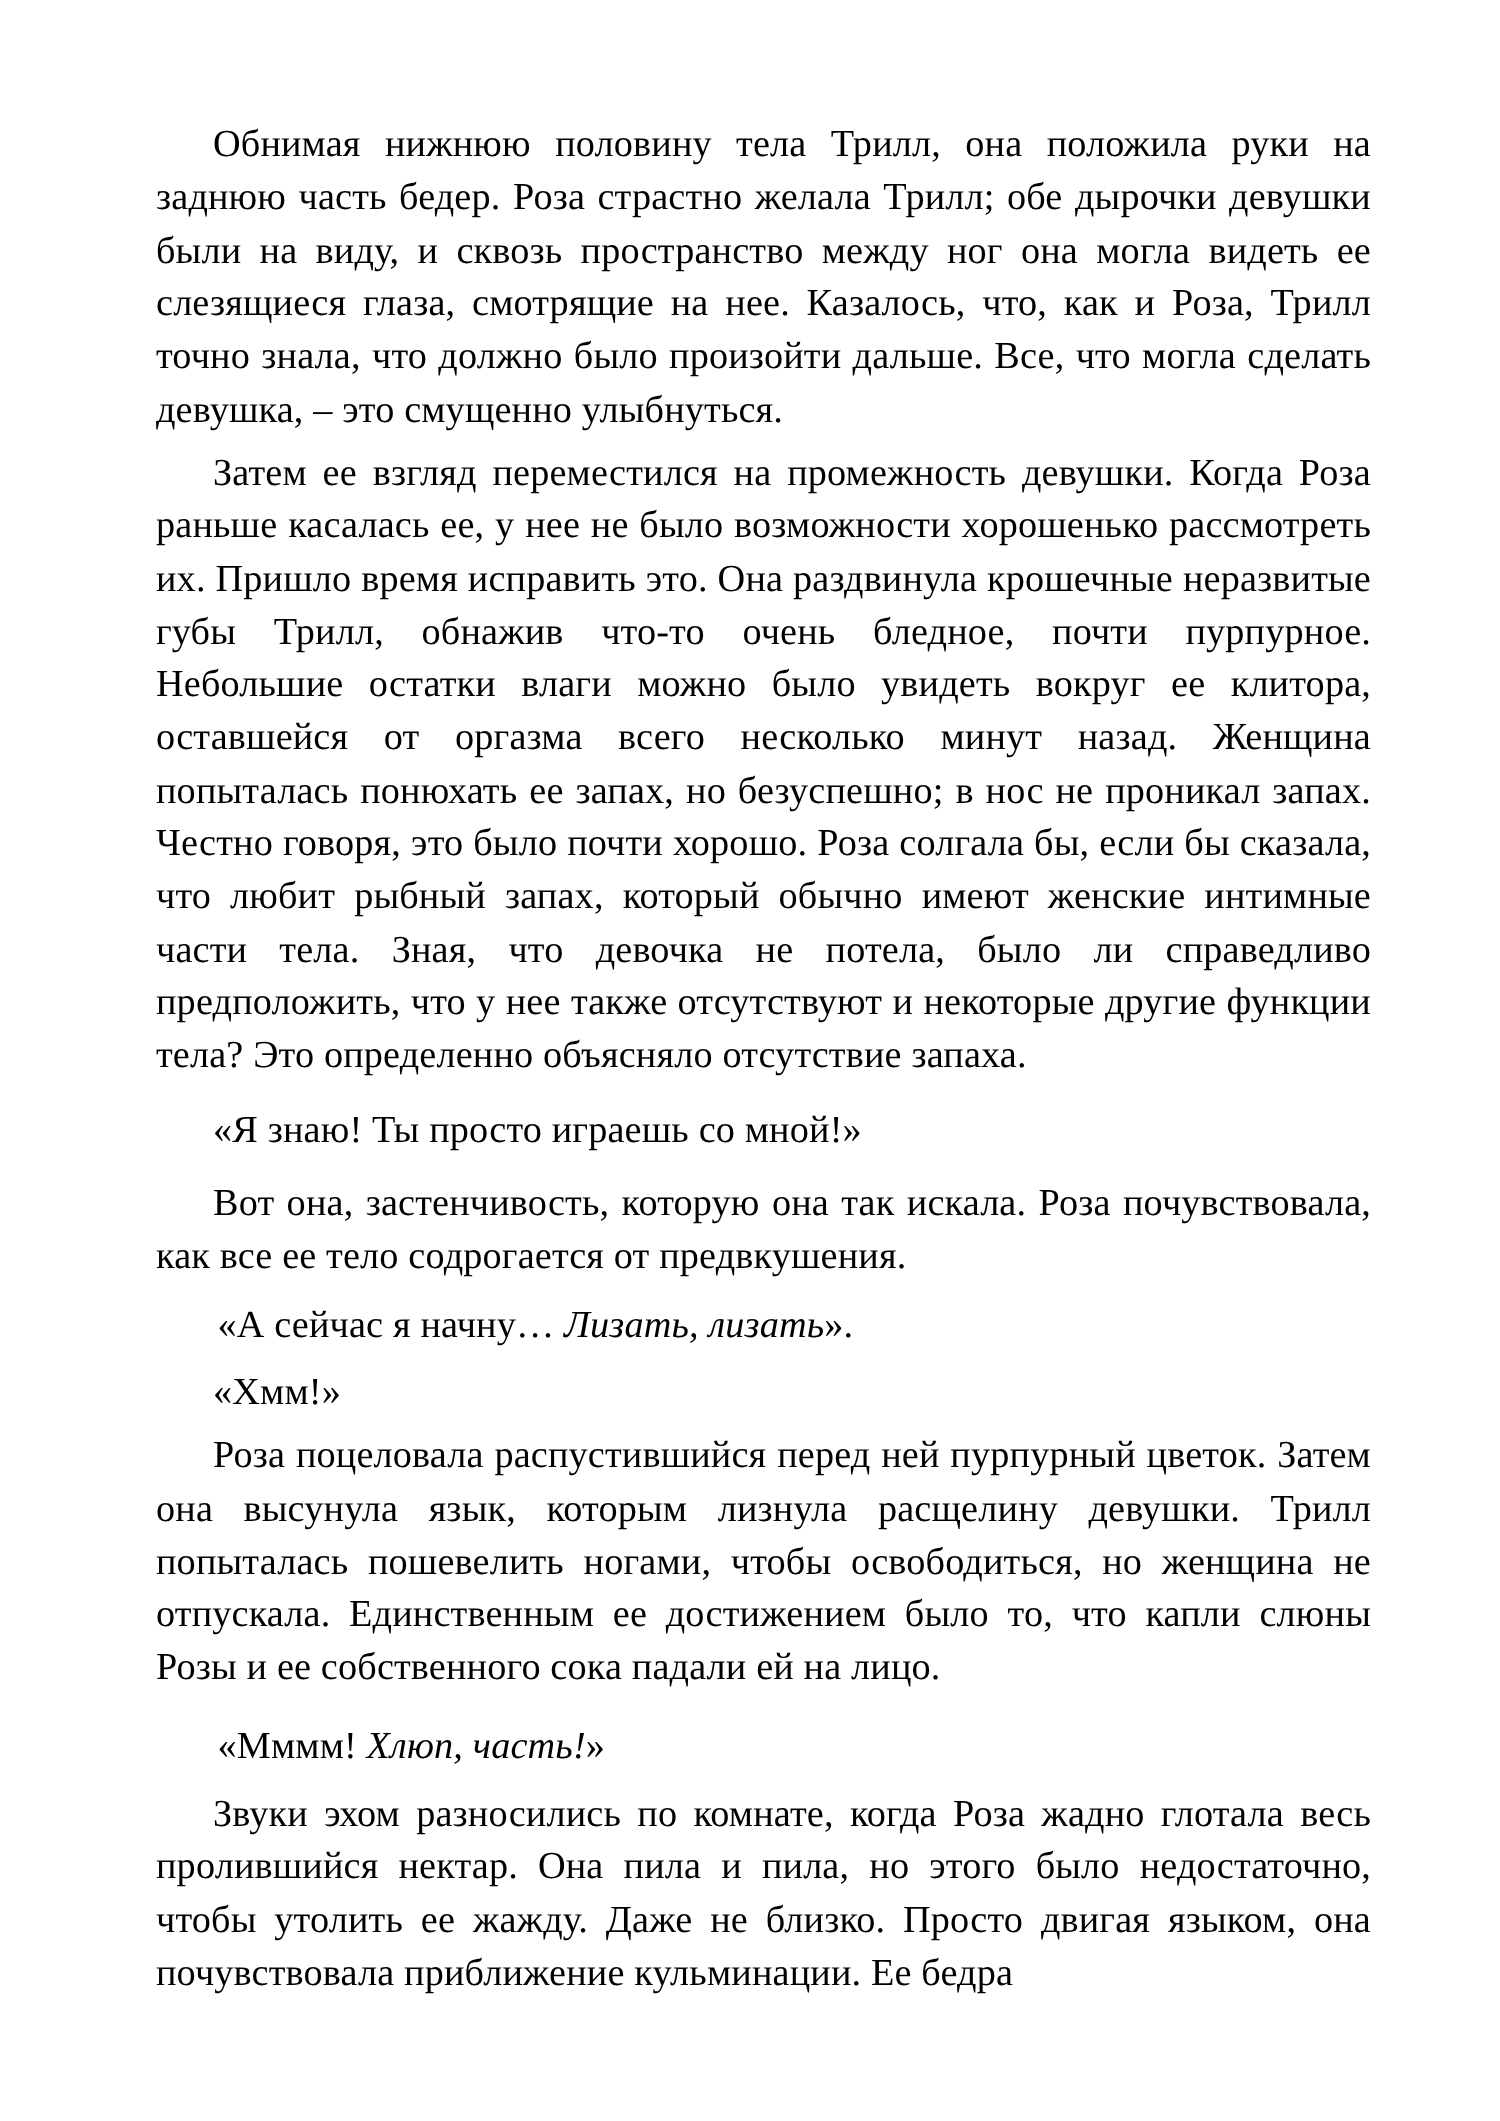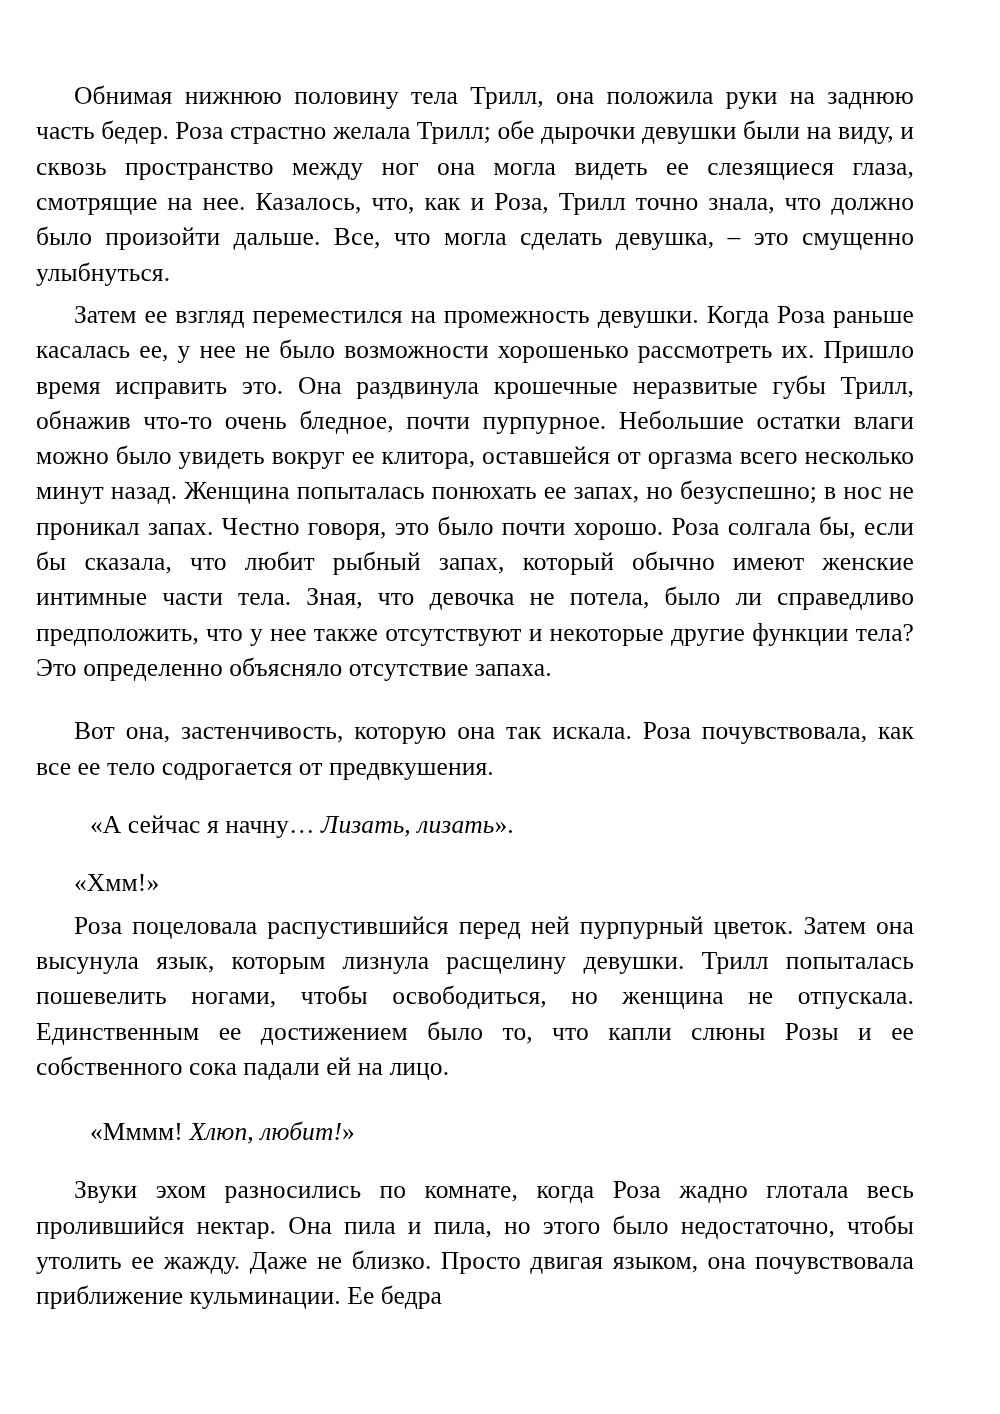--- a/index.html
+++ b/index.html
@@ -14,35 +14,35 @@
     font-family: "Liberation Serif", "DejaVu Serif", serif;
     color: #000000;
   }
   .page {
     position: absolute;
     left: 0;
     top: 0;
     width: 1000px;
     height: 1168px;
     box-sizing: border-box;
-    padding: 78px 86px 0 36px;
+    padding: 78px 86px 0 104px;
   }
   .body-text {
     font-size: 25.5px;
     line-height: 1.385;
     text-align: justify;
     text-justify: inter-word;
     letter-spacing: 0.1px;
   }
   .body-text p {
     margin: 0;
     text-indent: 38px;
   }
   .body-text p.tight {
-    margin: 16px;
+    margin: 3px;
   }
   .para-gap {
     height: 7px;
   }
   em {
     font-style: italic;
   }
   .footer {
     position: absolute;
     left: 0;
@@ -61,38 +61,39 @@
   <div class="body-text">
 
     <p>Обнимая нижнюю половину тела Трилл, она положила руки на заднюю часть бедер. Роза страстно желала Трилл; обе дырочки девушки были на виду, и сквозь пространство между ног она могла видеть ее слезящиеся глаза, смотрящие на нее. Казалось, что, как и Роза, Трилл точно знала, что должно было произойти дальше. Все, что могла сделать девушка, – это смущенно улыбнуться.</p>
     <div class="para-gap"></div>
 
     <p>Затем ее взгляд переместился на промежность девушки. Когда Роза раньше касалась ее, у нее не было возможности хорошенько рассмотреть их. Пришло время исправить это. Она раздвинула крошечные неразвитые губы Трилл, обнажив что-то очень бледное, почти пурпурное. Небольшие остатки влаги можно было увидеть вокруг ее клитора, оставшейся от оргазма всего несколько минут назад. Женщина попыталась понюхать ее запах, но безуспешно; в нос не проникал запах. Честно говоря, это было почти хорошо. Роза солгала бы, если бы сказала, что любит рыбный запах, который обычно имеют женские интимные части тела. Зная, что девочка не потела, было ли справедливо предположить, что у нее также отсутствуют и некоторые другие функции тела? Это определенно объясняло отсутствие запаха.</p>
     <div class="para-gap"></div>
 
     <div class="para-gap"></div>
 
+    <p>«Я знаю! Ты просто играешь со мной!»</p>
     <div class="para-gap"></div>
 
     <div class="para-gap"></div>
 
     <p>Вот она, застенчивость, которую она так искала. Роза почувствовала, как все ее тело содрогается от предвкушения.</p>
     <div class="para-gap"></div>
 
     <p class="tight" style="text-indent:38px;"><span>«А сейчас я начну… </span><em>Лизать, лизать</em><span>».</span></p>
     <div class="para-gap"></div>
 
     <p>«Хмм!»</p>
     <div class="para-gap"></div>
 
     <p>Роза поцеловала распустившийся перед ней пурпурный цветок. Затем она высунула язык, которым лизнула расщелину девушки. Трилл попыталась пошевелить ногами, чтобы освободиться, но женщина не отпускала. Единственным ее достижением было то, что капли слюны Розы и ее собственного сока падали ей на лицо.</p>
     <div class="para-gap"></div>
 
     <div class="para-gap"></div>
 
-    <p class="tight" style="text-indent:38px;"><span>«Мммм! </span><em>Хлюп, любит!</em><span>»</span></p>
+    <p class="tight" style="text-indent:38px;"><span>«Мммм! </span><em>Хлюп, часть!</em><span>»</span></p>
     <div class="para-gap"></div>
 
     <p>Звуки эхом разносились по комнате, когда Роза жадно глотала весь пролившийся нектар. Она пила и пила, но этого было недостаточно, чтобы утолить ее жажду. Даже не близко. Просто двигая языком, она почувствовала приближение кульминации. Ее бедра</p>
 
   </div>
 
 </div>
 
 </body></html>

